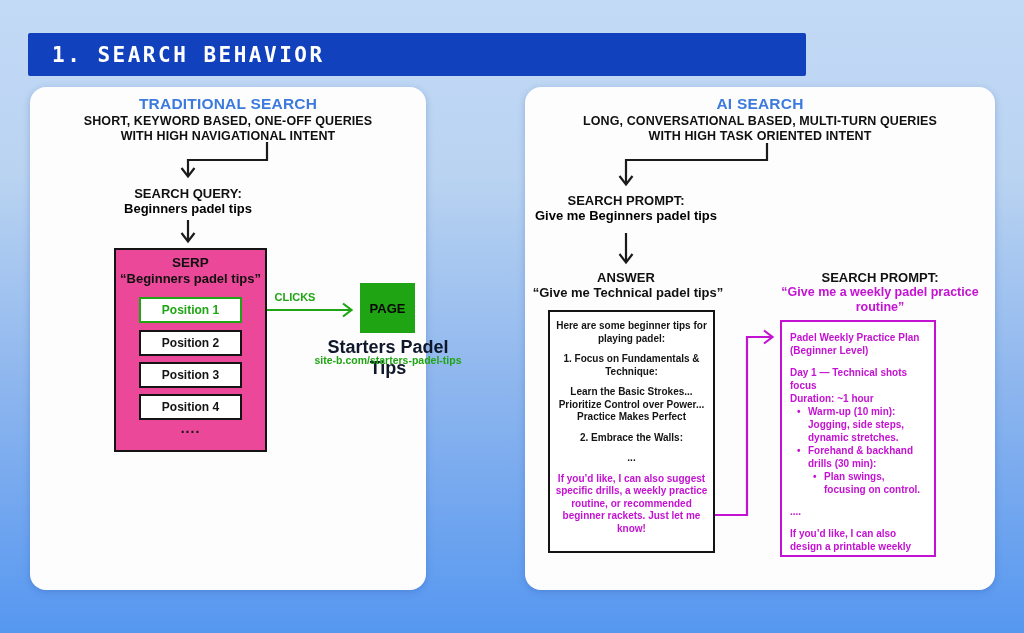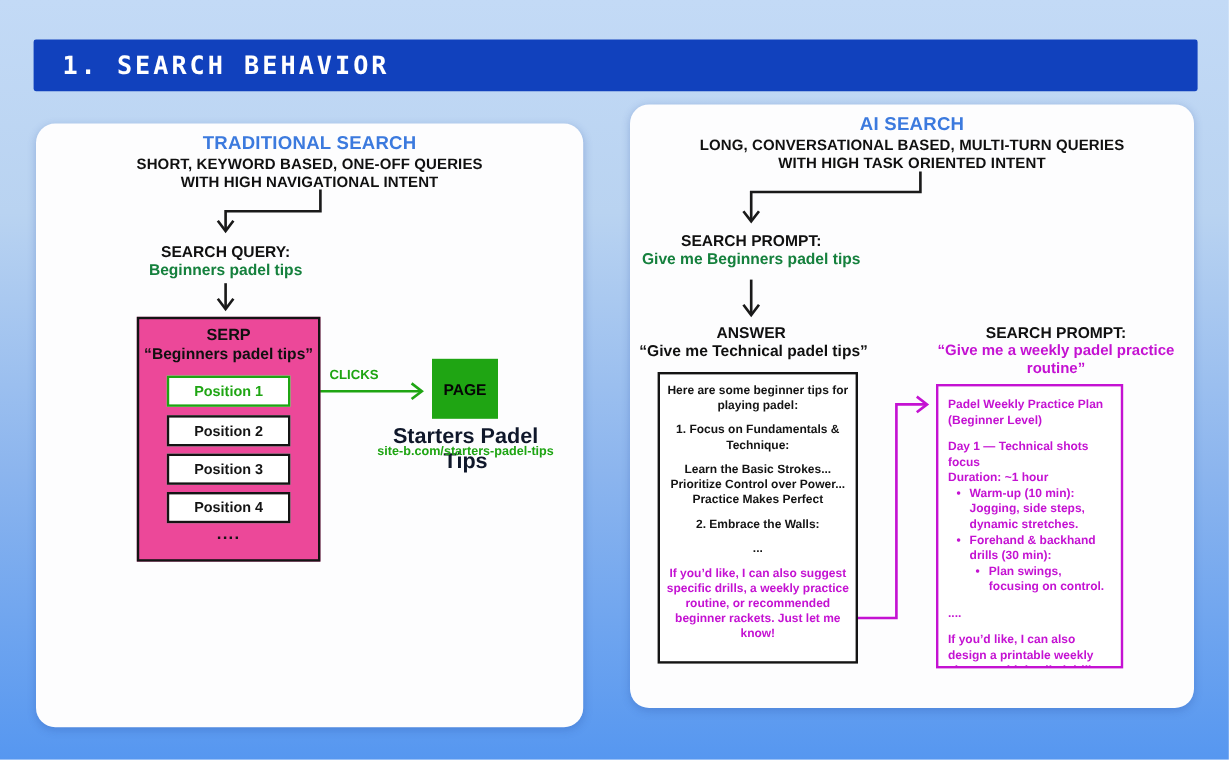--- a/index.html
+++ b/index.html
@@ -6,39 +6,39 @@
   body{
     width:1024px;height:633px;position:relative;overflow:hidden;
     background:linear-gradient(180deg,#c3daf6 0%,#b9d3f1 28%,#8cb5ee 62%,#5697f0 100%);
     font-family:"Liberation Sans",sans-serif;
     -webkit-font-smoothing:antialiased;
   }
   .abs{position:absolute;}
   .ctr{text-align:center;}
   
   .header-bar{
-    left:28px;top:33px;width:970px;height:43px;background:#1141bd;
+    left:28px;top:33px;width:778px;height:43px;background:#1141bd;
     display:flex;align-items:center;padding-left:24px;box-sizing:border-box;border-radius:2px;
   }
   .header-title{
     color:#ffffff;font-family:"DejaVu Sans Mono",monospace;font-weight:bold;
     font-size:21px;letter-spacing:2.5px;
   }
   
   .panel{
     background:#fdfdfe;border-radius:16px;
     box-shadow:0 2px 7px rgba(35,75,160,0.28);
   }
-  .panel-left{left:30px;top:87px;width:456px;height:503px;margin-top:16px;}
+  .panel-left{left:30px;top:87px;width:396px;height:503px;}
   .panel-right{left:525px;top:87px;width:470px;height:503px;}
   .panel-title{top:8px;left:0;width:100%;font-size:15.5px;font-weight:800;color:#3c7ade;letter-spacing:.2px;}
   .panel-sub{font-size:12.5px;font-weight:800;color:#101010;letter-spacing:.1px;left:0;width:100%;}
   .sub1{top:27px;} .sub2{top:42px;}
   .lbl{font-size:13px;font-weight:800;color:#101010;}
-  .grayval{font-size:13px;font-weight:700;color:#15803d;}
+  .grayval{font-size:13px;font-weight:700;color:#000000;}
   svg.overlay{left:0;top:0;pointer-events:none;}
   
   .sq-label{left:58px;top:99px;width:200px;}
   .sq-value{left:58px;top:114px;width:200px;}
   .serp-box{left:84px;top:161px;width:153px;height:204px;border:2px solid #141414;box-sizing:border-box;background:#ec4899;}
   .serp-title{left:0;top:5px;width:100%;font-size:13.5px;font-weight:800;color:#101010;}
   .serp-sub{left:0;top:21px;width:100%;font-size:13px;font-weight:800;color:#101010;}
   .pos{left:23px;width:103px;height:26px;border:2px solid #141414;box-sizing:border-box;
        display:flex;align-items:center;justify-content:center;font-size:12px;font-weight:700;color:#141414;background:#fff;}
   .pos-1{top:47px;border-color:#1fa513;color:#1fa513;}

